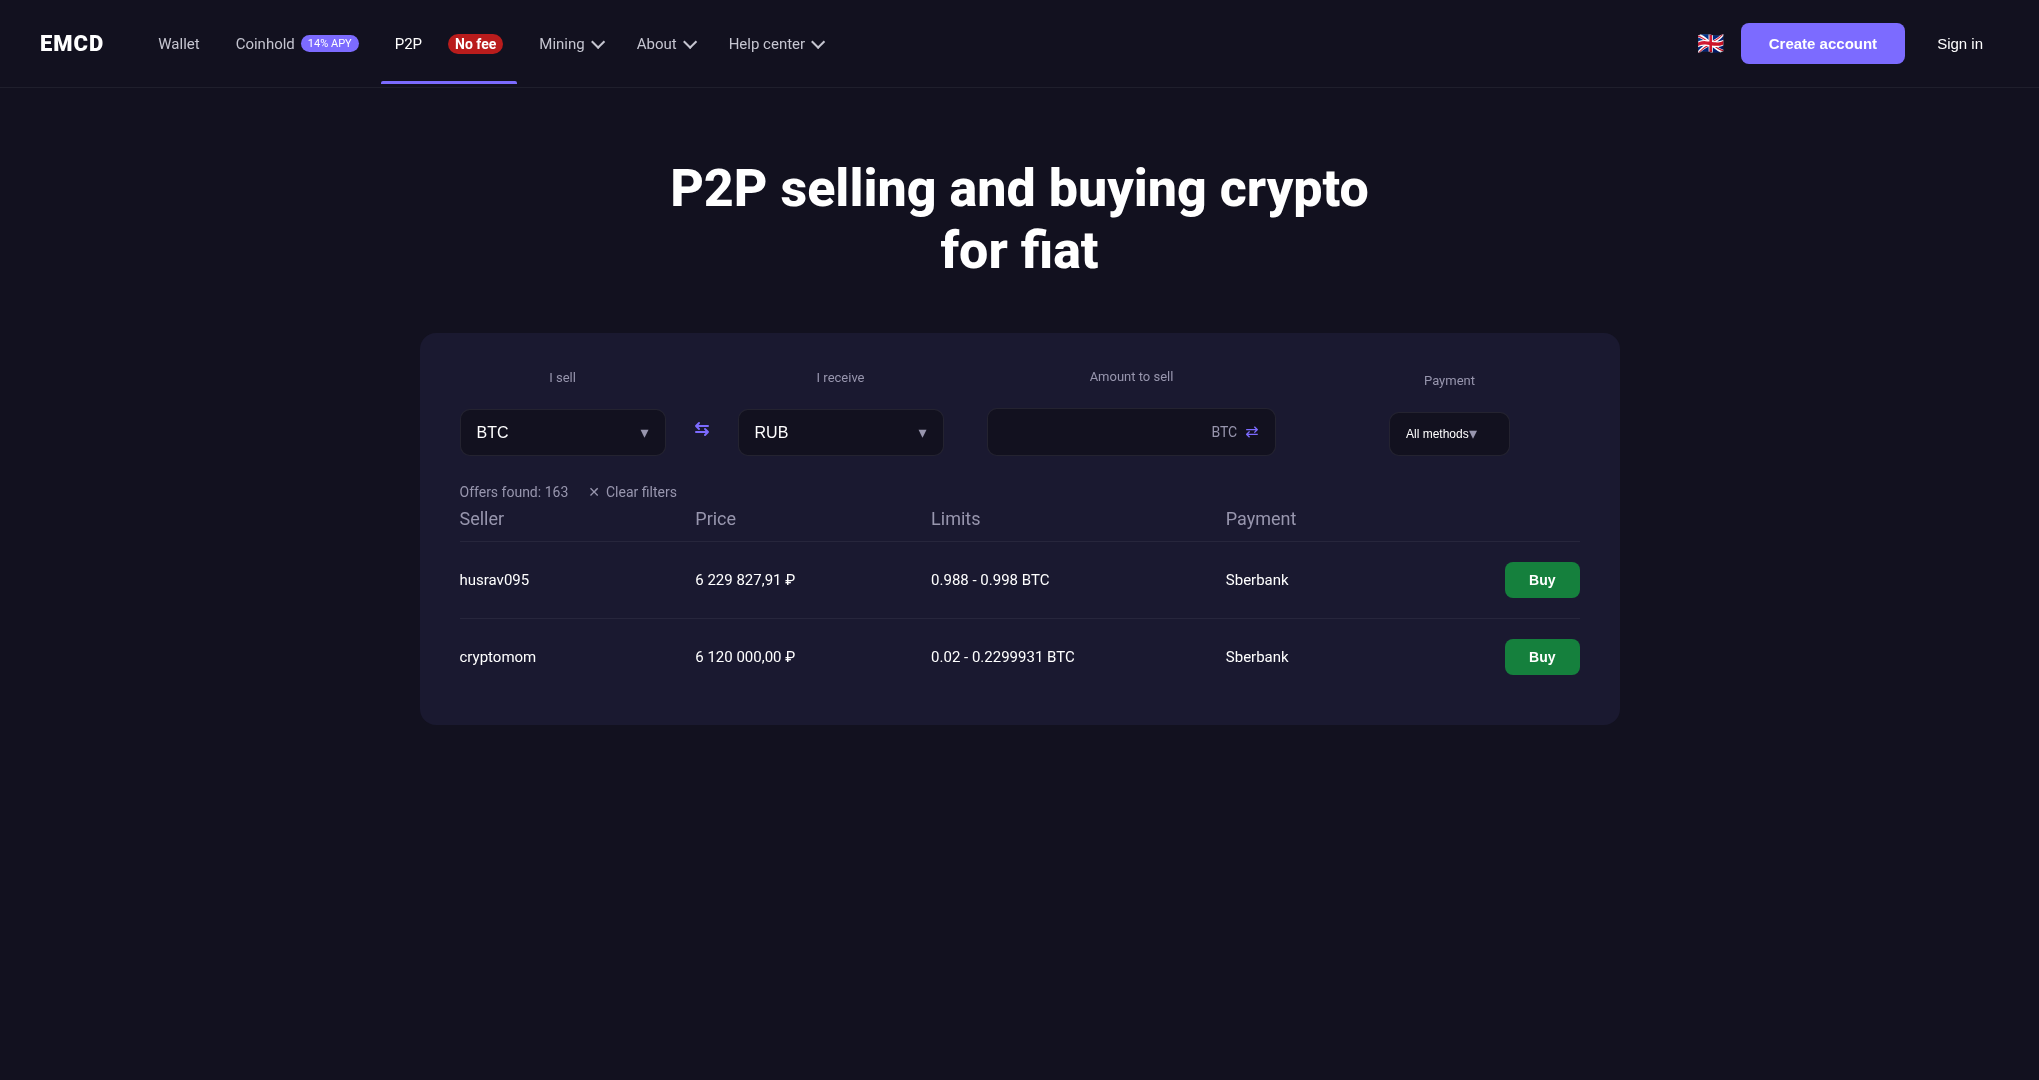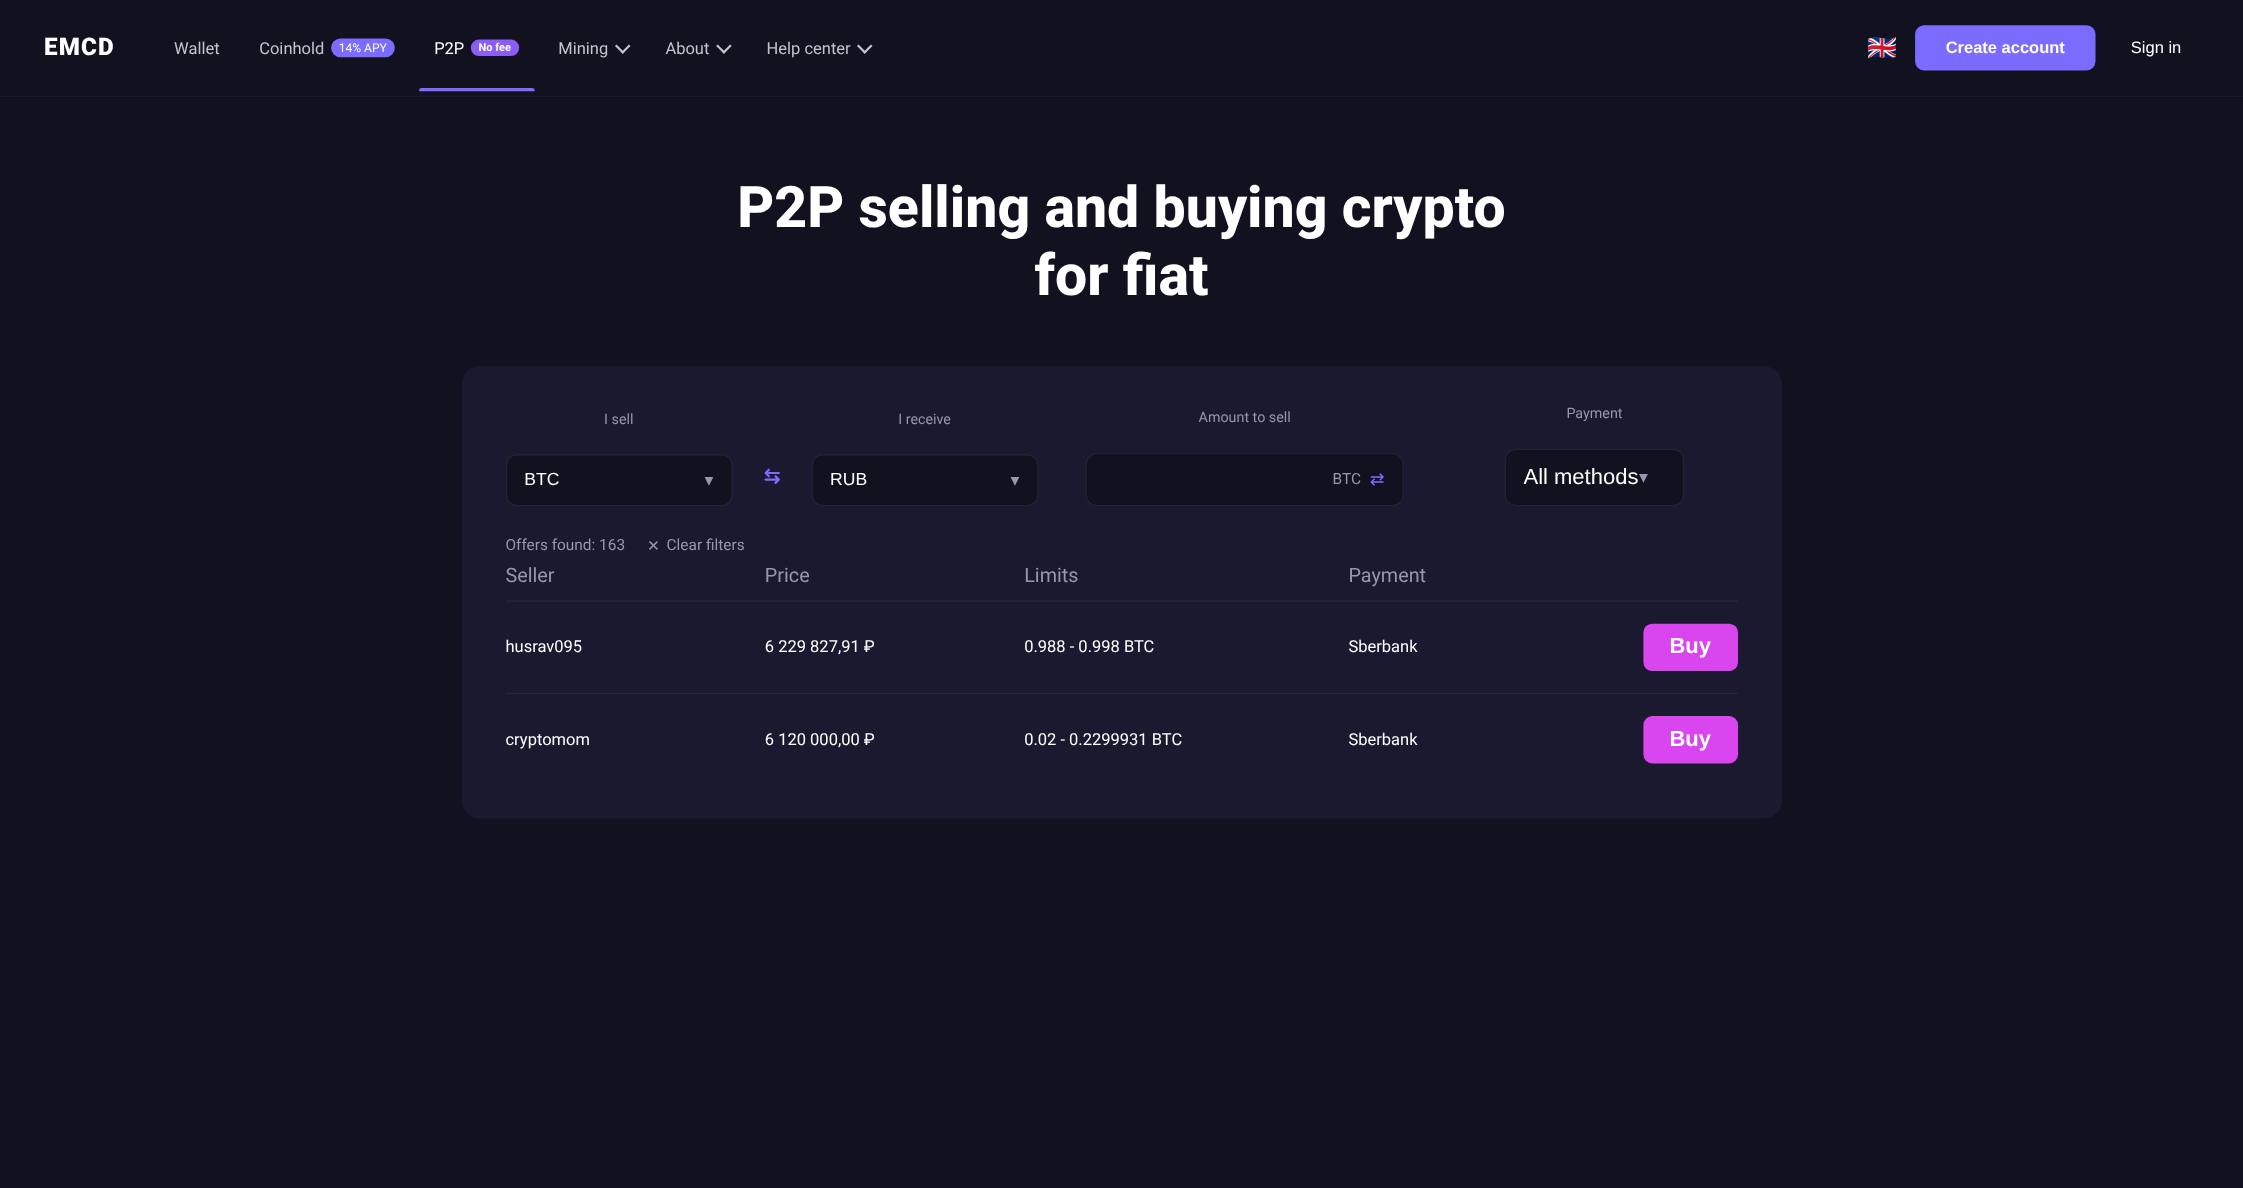--- a/index.html
+++ b/index.html
@@ -71,26 +71,27 @@
     .badge {
       background: #7c6bff;
       color: #fff;
       font-size: 11px;
       font-weight: 400;
       padding: 2px 7px;
       border-radius: 20px;
     }
 
     .badge-nofee {
-      background: #8b5cf6;
+      background: #b91c1c;
       color: #fff;
-      font-size: 10px;
+      font-size: 14px;
       font-weight: 700;
       padding: 2px 7px;
       border-radius: 20px;
+      margin-left: 20px;
     }
 
     .chevron-down {
       display: inline-block;
       width: 10px;
       height: 10px;
       border-right: 2px solid currentColor;
       border-bottom: 2px solid currentColor;
       transform: rotate(45deg) translateY(-3px);
     }
@@ -264,21 +265,21 @@
       background: #12111f;
       border-radius: 10px;
       border: 1px solid rgba(255,255,255,0.08);
       padding: 0 16px;
     }
 
     .payment-select {
       background: transparent;
       border: none;
       color: #ffffff;
-      font-size: 20px;
+      font-size: 12px;
       padding: 14px 0;
       flex: 1;
       outline: none;
       appearance: none;
       cursor: pointer;
     }
 
     
     .offers-header {
       display: flex;
@@ -348,26 +349,26 @@
       color: #ffffff;
       font-size: 15px;
     }
 
     .cell-payment {
       color: #ffffff;
       font-size: 15px;
     }
 
     .btn-buy {
-      background: #d946ef;
+      background: #15803d;
       color: #ffffff;
       border: none;
       padding: 10px 24px;
       border-radius: 8px;
-      font-size: 20px;
+      font-size: 14px;
       font-weight: 600;
       cursor: pointer;
       justify-self: end;
     }
 
     .main-content {
       padding: 0 40px 60px;
       max-width: 1440px;
       margin: 0 auto;
     }

